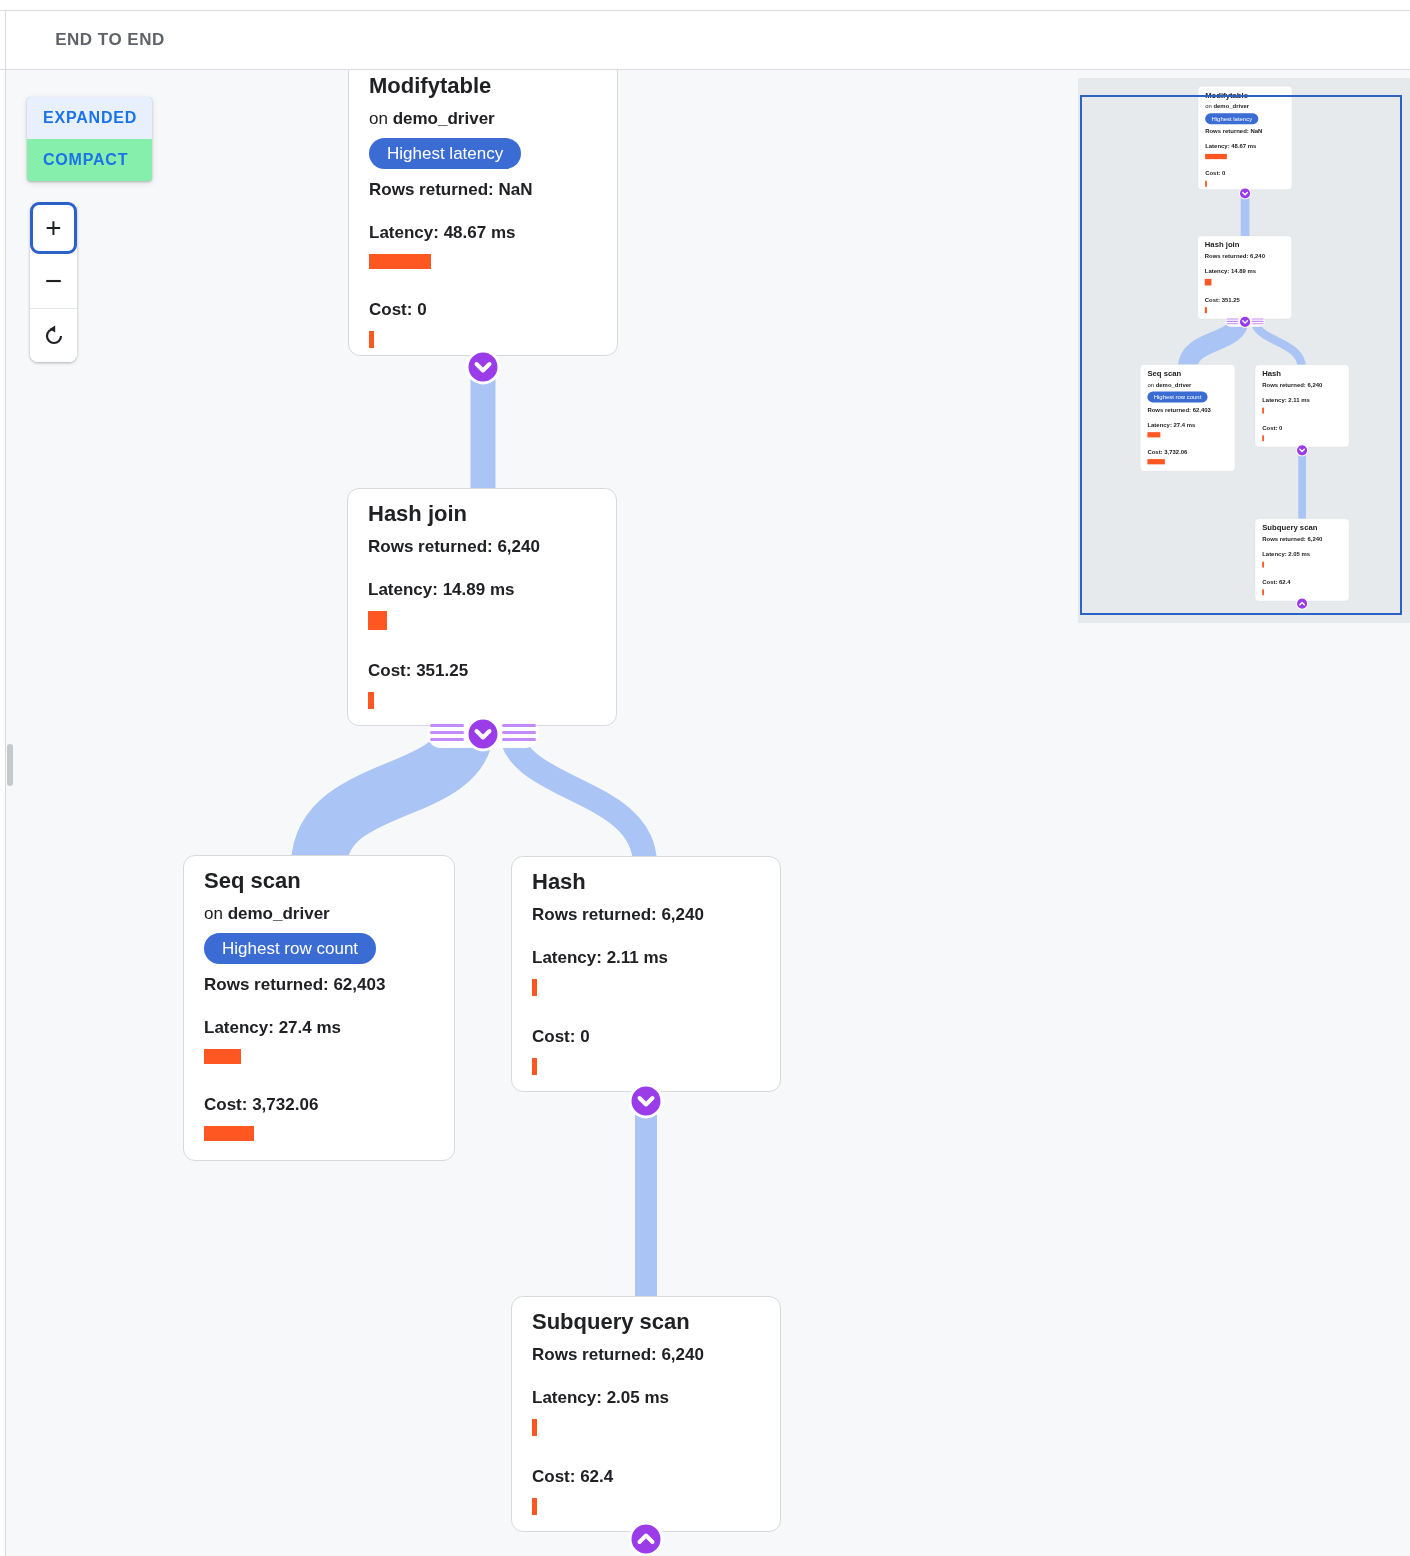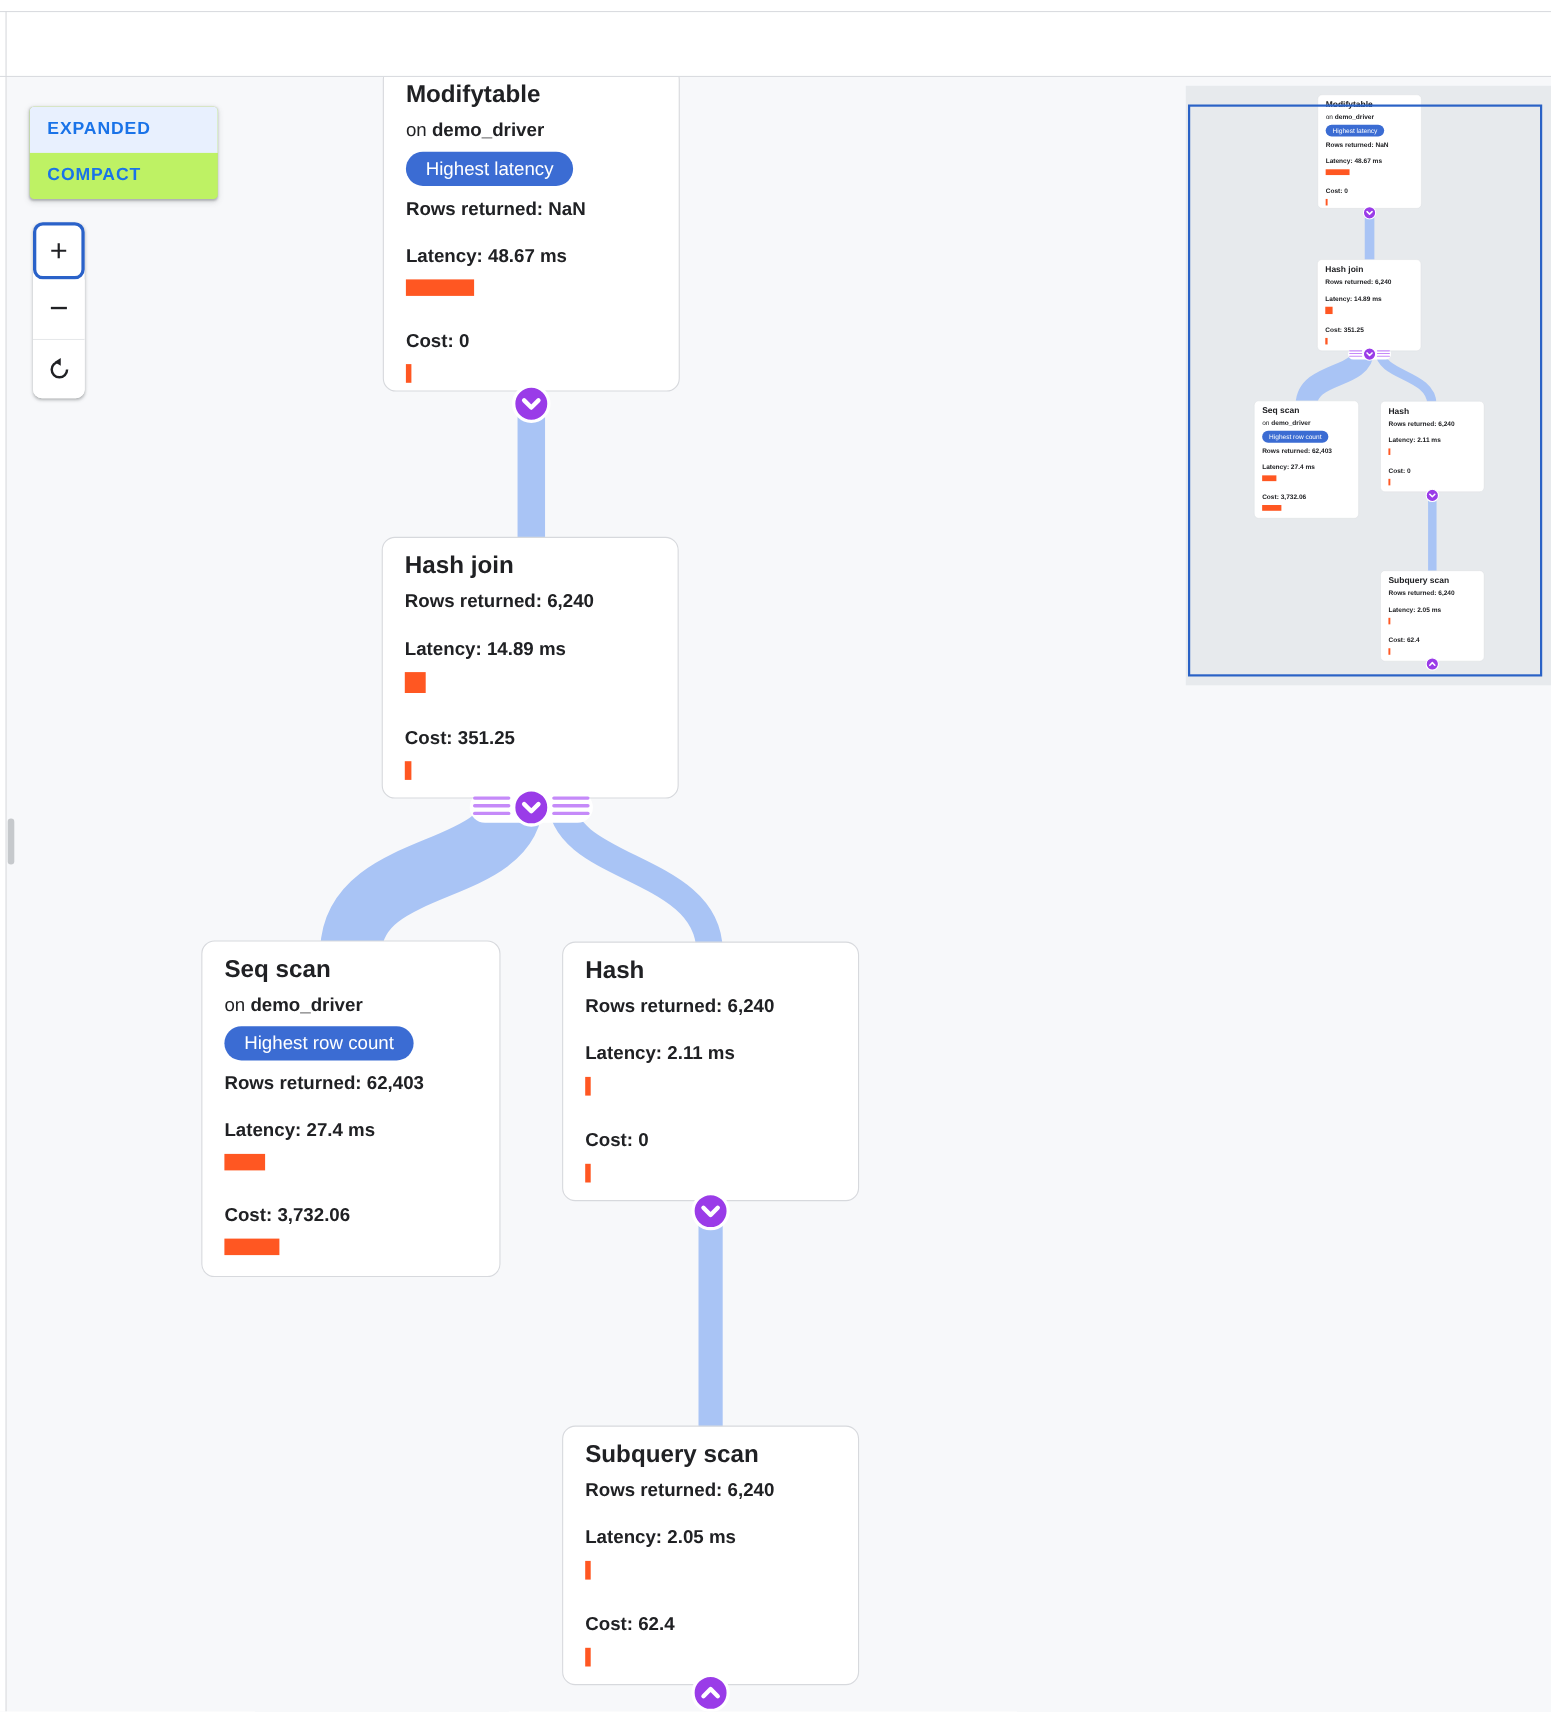--- a/index.html
+++ b/index.html
@@ -19,21 +19,21 @@
   
   .tabbar{position:absolute;left:0;top:10px;width:1410px;height:60px;background:#fff;
     border-top:1px solid #dadce0;border-bottom:1px solid #dadce0;z-index:30;display:flex;}
   .tab{height:100%;display:flex;align-items:center;justify-content:center;
     font-size:17px;font-weight:700;letter-spacing:.5px;color:#5f6368;position:relative;cursor:pointer;}
   .tab-qp{margin-left:10px;width:218px;color:#1a73e8;}
   .tab-qp::after{content:"";position:absolute;left:0;bottom:-1px;width:100%;height:3px;background:#1a73e8;}
   .tab-e2e{width:220px;}
 
   
-  .layout-toggle{position:absolute;left:27px;top:97px;width:171px;background:#bef264;border-radius:4px;
+  .layout-toggle{position:absolute;left:27px;top:97px;width:125px;background:#86efac;border-radius:4px;
     box-shadow:0 1px 2px rgba(60,64,67,.3),0 2px 6px rgba(60,64,67,.15);z-index:10;overflow:hidden;}
   .layout-option{height:42px;display:flex;align-items:center;padding-left:16px;
     font-size:16px;font-weight:700;letter-spacing:.8px;color:#1a73e8;cursor:pointer;}
   .layout-option.selected{background:#e8f0fe;}
 
   
   .zoomctl{position:absolute;left:30px;top:203px;width:47px;background:#fff;border-radius:8px;
     box-shadow:0 1px 3px rgba(60,64,67,.4);z-index:10;}
   .zbtn{width:47px;height:54px;display:flex;align-items:center;justify-content:center;
     font-size:28px;color:#202124;cursor:pointer;background:#fff;border:none;}
@@ -178,20 +178,21 @@
 
   <div class="conn" style="left:628px;top:1521px;">
     <svg width="36" height="36" viewBox="0 0 36 36">
       <circle cx="18" cy="18" r="16" fill="#9a3ce8" stroke="#ffffff" stroke-width="3"></circle>
       <path d="M11.5 21 L18 14.5 L24.5 21" fill="none" stroke="#fff" stroke-width="4" stroke-linecap="round" stroke-linejoin="round"></path>
     </svg>
   </div>
 </div>
 
 <div class="tabbar">
+  <div class="tab tab-e2e">END TO END</div>
 </div>
 
 <div class="vline"></div>
 <div class="vscroll-thumb"></div>
 
 <div class="layout-toggle">
   <div class="layout-option selected">EXPANDED</div>
   <div class="layout-option">COMPACT</div>
 </div>
 

